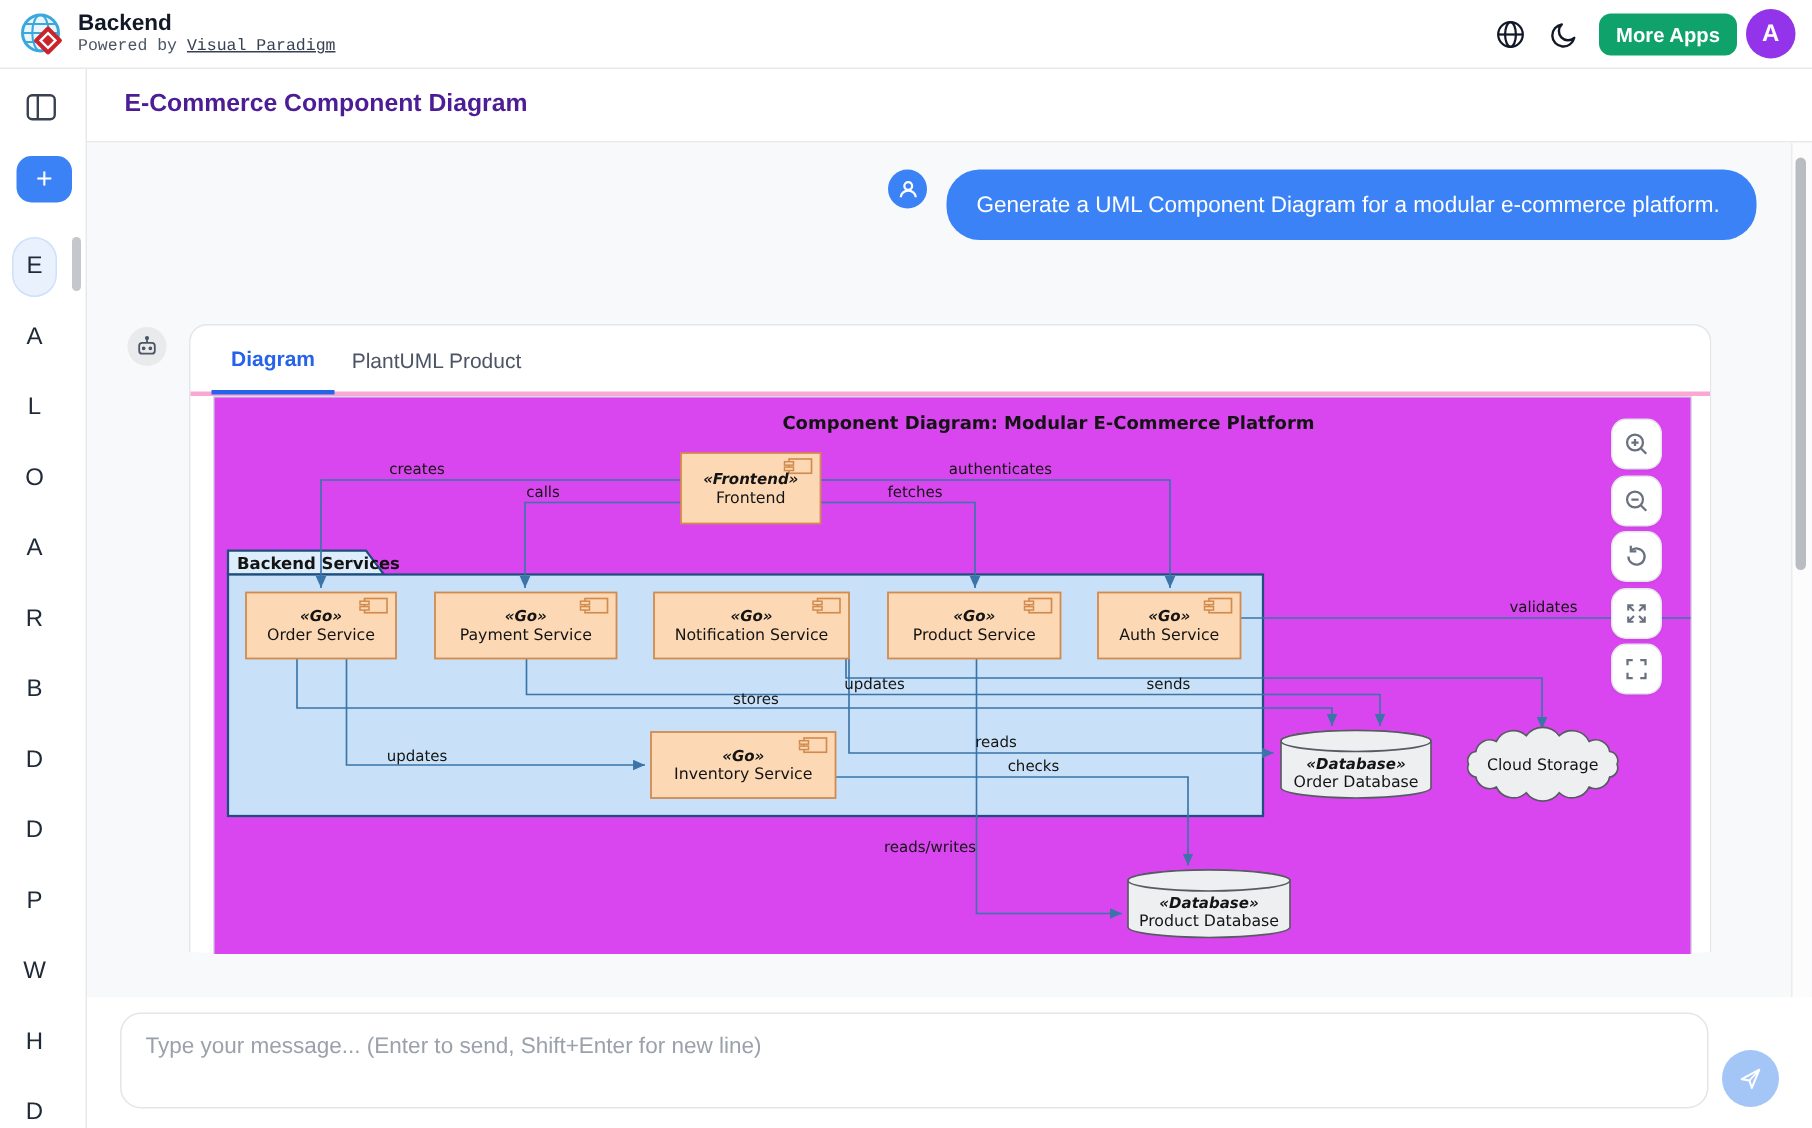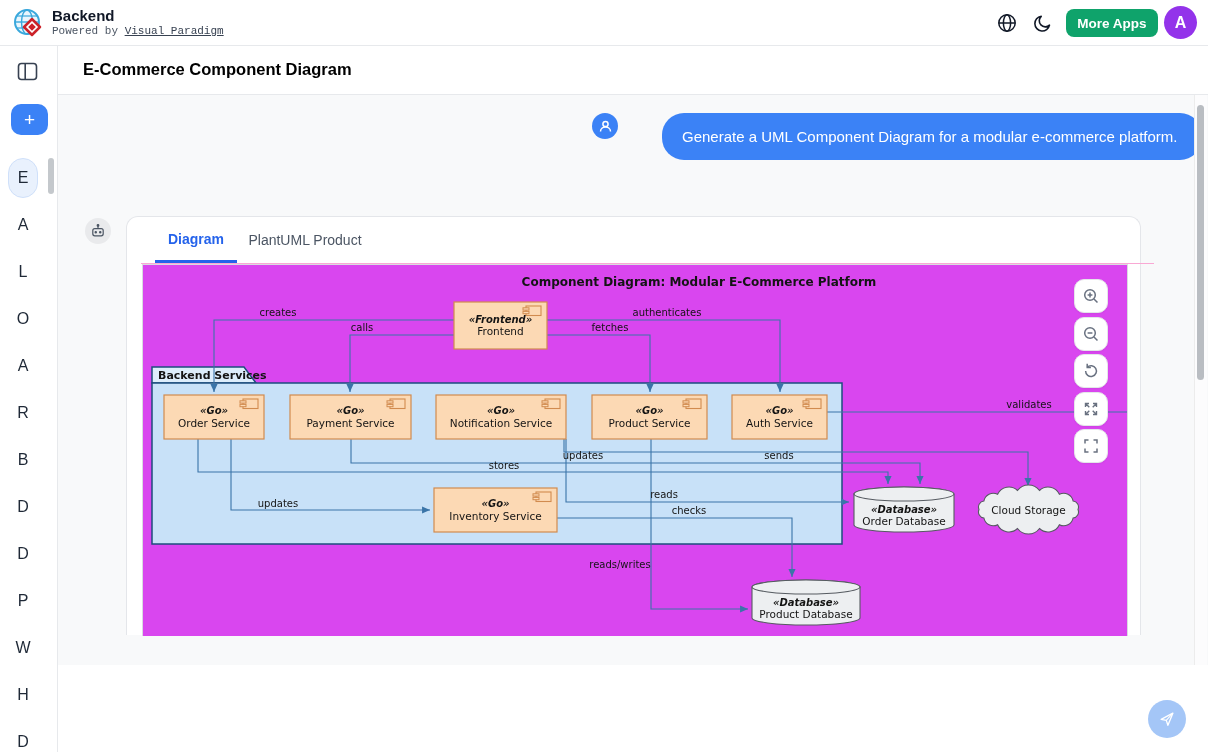--- a/index.html
+++ b/index.html
@@ -20,31 +20,31 @@
   #sidebar { left:0; top:46px; width:58px; height:706px; background:#fff; border-right:1px solid #e7e9ec; z-index:20; }
   #panel-toggle { left:17px; top:16px; width:22px; height:20px; cursor:pointer; color:#374151; }
   #new-chat { left:11px; top:58px; width:37px; height:31px; background:#3b82f6; color:#fff; border:none; border-radius:10px; font-size:19px; font-weight:300; cursor:pointer; line-height:1; }
   #side-list { left:0; top:112px; width:46px; }
   .side-item { position:absolute; left:8px; width:30px; height:40px; display:flex; align-items:center; justify-content:center; font-size:16px; color:#1f2937; border-radius:15px; cursor:pointer; }
   .side-item.active { background:#e9f1fd; border:1px solid #cfe0fa; }
   #side-thumb { left:48px; top:112px; width:6px; height:36px; background:#c4c8cc; border-radius:3px; }
 
   
   #toolbar { left:58px; top:46px; width:1150px; height:49px; background:#fff; border-bottom:1px solid #e7e9ec; z-index:10; }
-  #page-title { left:25px; top:14px; font-size:16.5px; font-weight:bold; color:#000000; }
+  #page-title { left:25px; top:14px; font-size:16.5px; font-weight:bold; color:#4c1d95; }
 
   
   #chat { left:58px; top:95px; width:1150px; height:570px; background:#f8f9fa; overflow:hidden; }
   #user-avatar { left:534px; top:18px; width:26px; height:26px; border-radius:50%; background:#3b82f6; display:flex; align-items:center; justify-content:center; }
-  #user-bubble { left:604px; top:18px; width:540px; height:47px; background:#3b82f6; border-radius:22px; color:#fff; font-size:15px; display:flex; align-items:center; padding:0 20px; }
+  #user-bubble { left:573px; top:18px; width:540px; height:47px; background:#3b82f6; border-radius:22px; color:#fff; font-size:15px; display:flex; align-items:center; padding:0 20px; }
   #bot-avatar { left:27px; top:123px; width:26px; height:26px; border-radius:50%; background:#e9eaec; display:flex; align-items:center; justify-content:center; }
 
   
   #card { left:68px; top:121px; width:1015px; height:419px; background:#fff; border:1px solid #e4e6ea; border-radius:12px 12px 0 0; border-bottom:none; }
-  #tabs { position:absolute; left:14px; top:0; width:100%; height:47px; border-bottom:1px solid #f9a8d4;text-decoration:underline; }
+  #tabs { position:absolute; left:0; top:0; width:100%; height:47px; border-bottom:3px solid #f9a8d4;text-decoration:underline; }
   .tab { position:absolute; top:0; height:46px; display:flex; align-items:center; justify-content:center; font-size:14px; cursor:pointer; color:#4b5563; }
   .tab.active { color:#2563eb; font-weight:bold; border-bottom:3px solid #2563eb; }
   #tab-diagram { left:14px; width:82px; }
   #tab-source { left:104px; width:120px; }
   #canvas { position:absolute; left:15px; top:47px; width:986px; height:372px; background:#d946ef; border:1px solid #d9dce0; border-bottom:none; }
 
   
   .zbtn { left:1016px; width:34px; height:34px; background:#fff; border:1px solid #e4e6e9; border-radius:10px; box-shadow:0 1px 2px rgba(0,0,0,.05); display:flex; align-items:center; justify-content:center; color:#697180; cursor:pointer; z-index:15; }
 
   
@@ -286,20 +286,21 @@
             <path d="M6.5 15 H3 V11.5"></path>
           </svg>
         </button>
       </div>
 
     <div id="chat-track" class="abs"></div>
     <div id="chat-thumb" class="abs"></div>
   </div>
 
   <div id="composer" class="abs">
+    <textarea id="msg-input" placeholder="Type your message... (Enter to send, Shift+Enter for new line)" style=""></textarea>
     <button id="send-btn">
       <svg width="18" height="18" viewBox="0 0 20 20">
         <path d="M3.5 10.5 L16.5 3.5 L11 17 L9.2 11.5 Z" fill="none" stroke="#fff" stroke-width="1.5" stroke-linejoin="round"></path>
         <line x1="9.2" y1="11.5" x2="16.5" y2="3.5" stroke="#fff" stroke-width="1.2"></line>
       </svg>
     </button>
   </div>
 
 </div>
 

